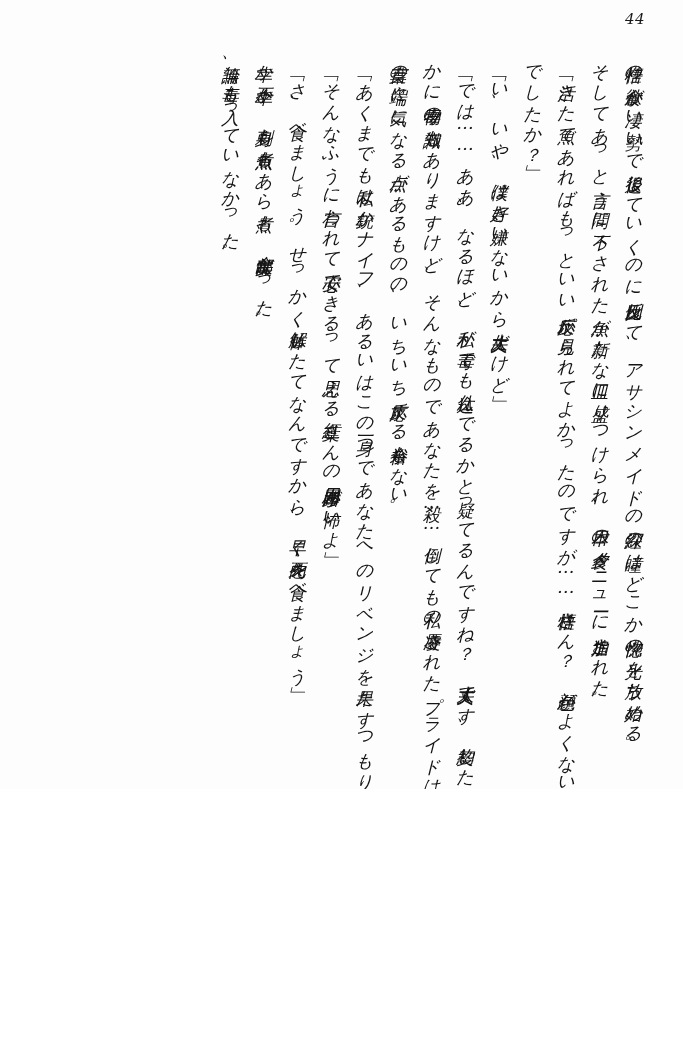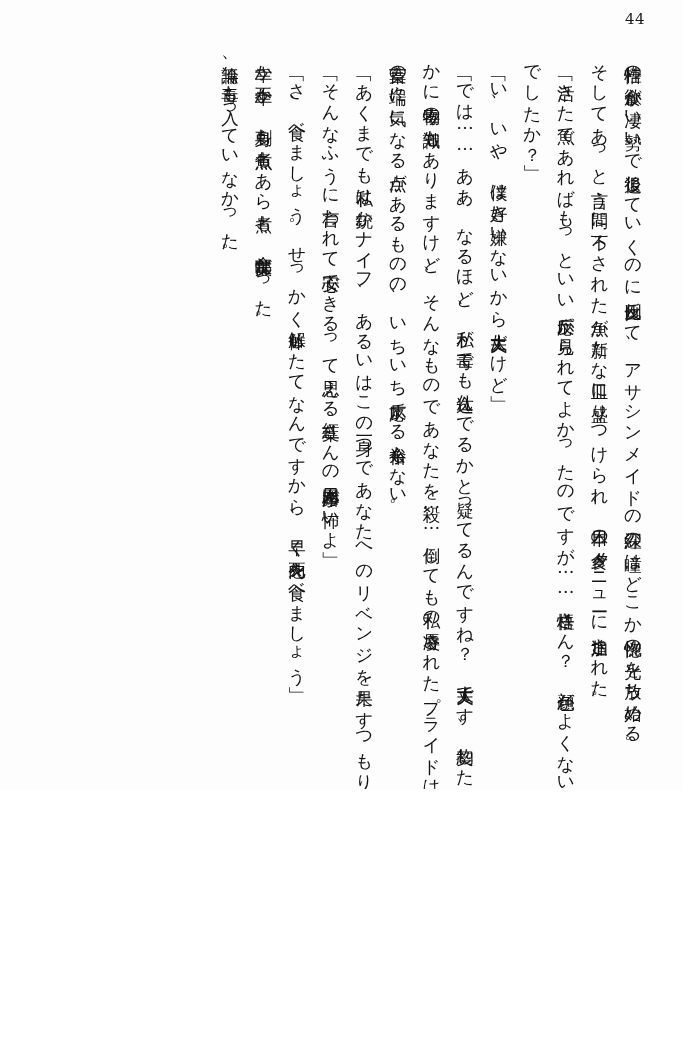--- a/index.html
+++ b/index.html
@@ -15,20 +15,21 @@
     overflow: hidden;
   }
 
   .page {
     position: relative;
     width: 683px;
     height: 789px;
     box-sizing: border-box;
     background: #fdfdfd;
     overflow: hidden;
+    font-style: italic;
   }
 
   
   .page-number {
     position: absolute;
     top: 10px;
     right: 38px;
     font-size: 15px;
     letter-spacing: 0.5px;
     color: #1a1a1a;

